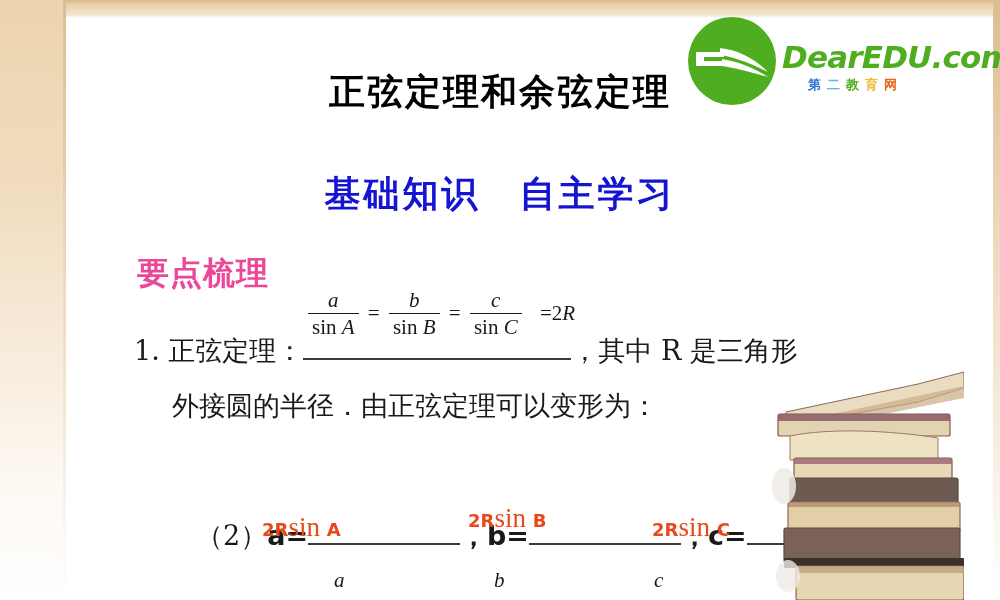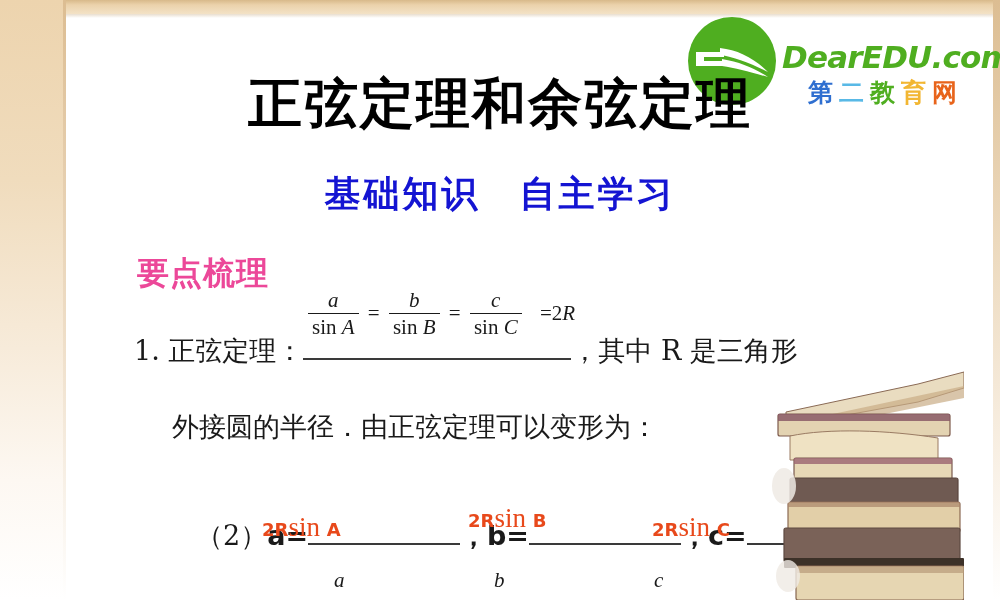--- a/index.html
+++ b/index.html
@@ -79,42 +79,42 @@
     font-size: 31px;
     letter-spacing: -0.8px;
     color: #4fae20;
     white-space: nowrap;
   }
   .logo-sub {
     position: absolute;
     left: 120px; top: 64px;
     font-family: "DejaVu Sans", sans-serif;
     font-weight: bold;
-    font-size: 25px;
+    font-size: 13px;
     letter-spacing: 6px;
     white-space: nowrap;
   }
   .logo-sub span { display: inline-block; }
 
   
   .books {
     position: absolute;
     left: 768px; top: 368px;
     width: 196px; height: 232px;
   }
 
   
   .title {
     position: absolute;
     left: 0; top: 68px;
     width: 1000px;
     text-align: center;
     font-family: "DejaVu Serif", serif;
     font-weight: bold;
-    font-size: 54px;
+    font-size: 36px;
     letter-spacing: 2px;
     color: #000000;
   }
 
   .subtitle {
     position: absolute;
     left: 0; top: 170px;
     width: 1000px;
     text-align: center;
     font-family: "DejaVu Serif", serif;
@@ -136,21 +136,21 @@
 
   .body-line {
     position: absolute;
     font-family: "DejaVu Serif", serif;
     font-size: 27px;
     color: #1a1a1a;
     white-space: nowrap;
   }
 
   .line1 { left: 134px; top: 333px; }
-  .line2 { left: 172px; top: 388px; margin-top: 21px; }
+  .line2 { left: 172px; top: 388px; }
   .line3 { left: 196px; top: 440px; }
   .line4 { left: 196px; top: 518px; }
 
   .blank {
     display: inline-block;
     border-bottom: 2px solid #3a3a3a;
     vertical-align: baseline;
   }
   .blank-1 { width: 268px; }
   .blank-ans { width: 152px; }

